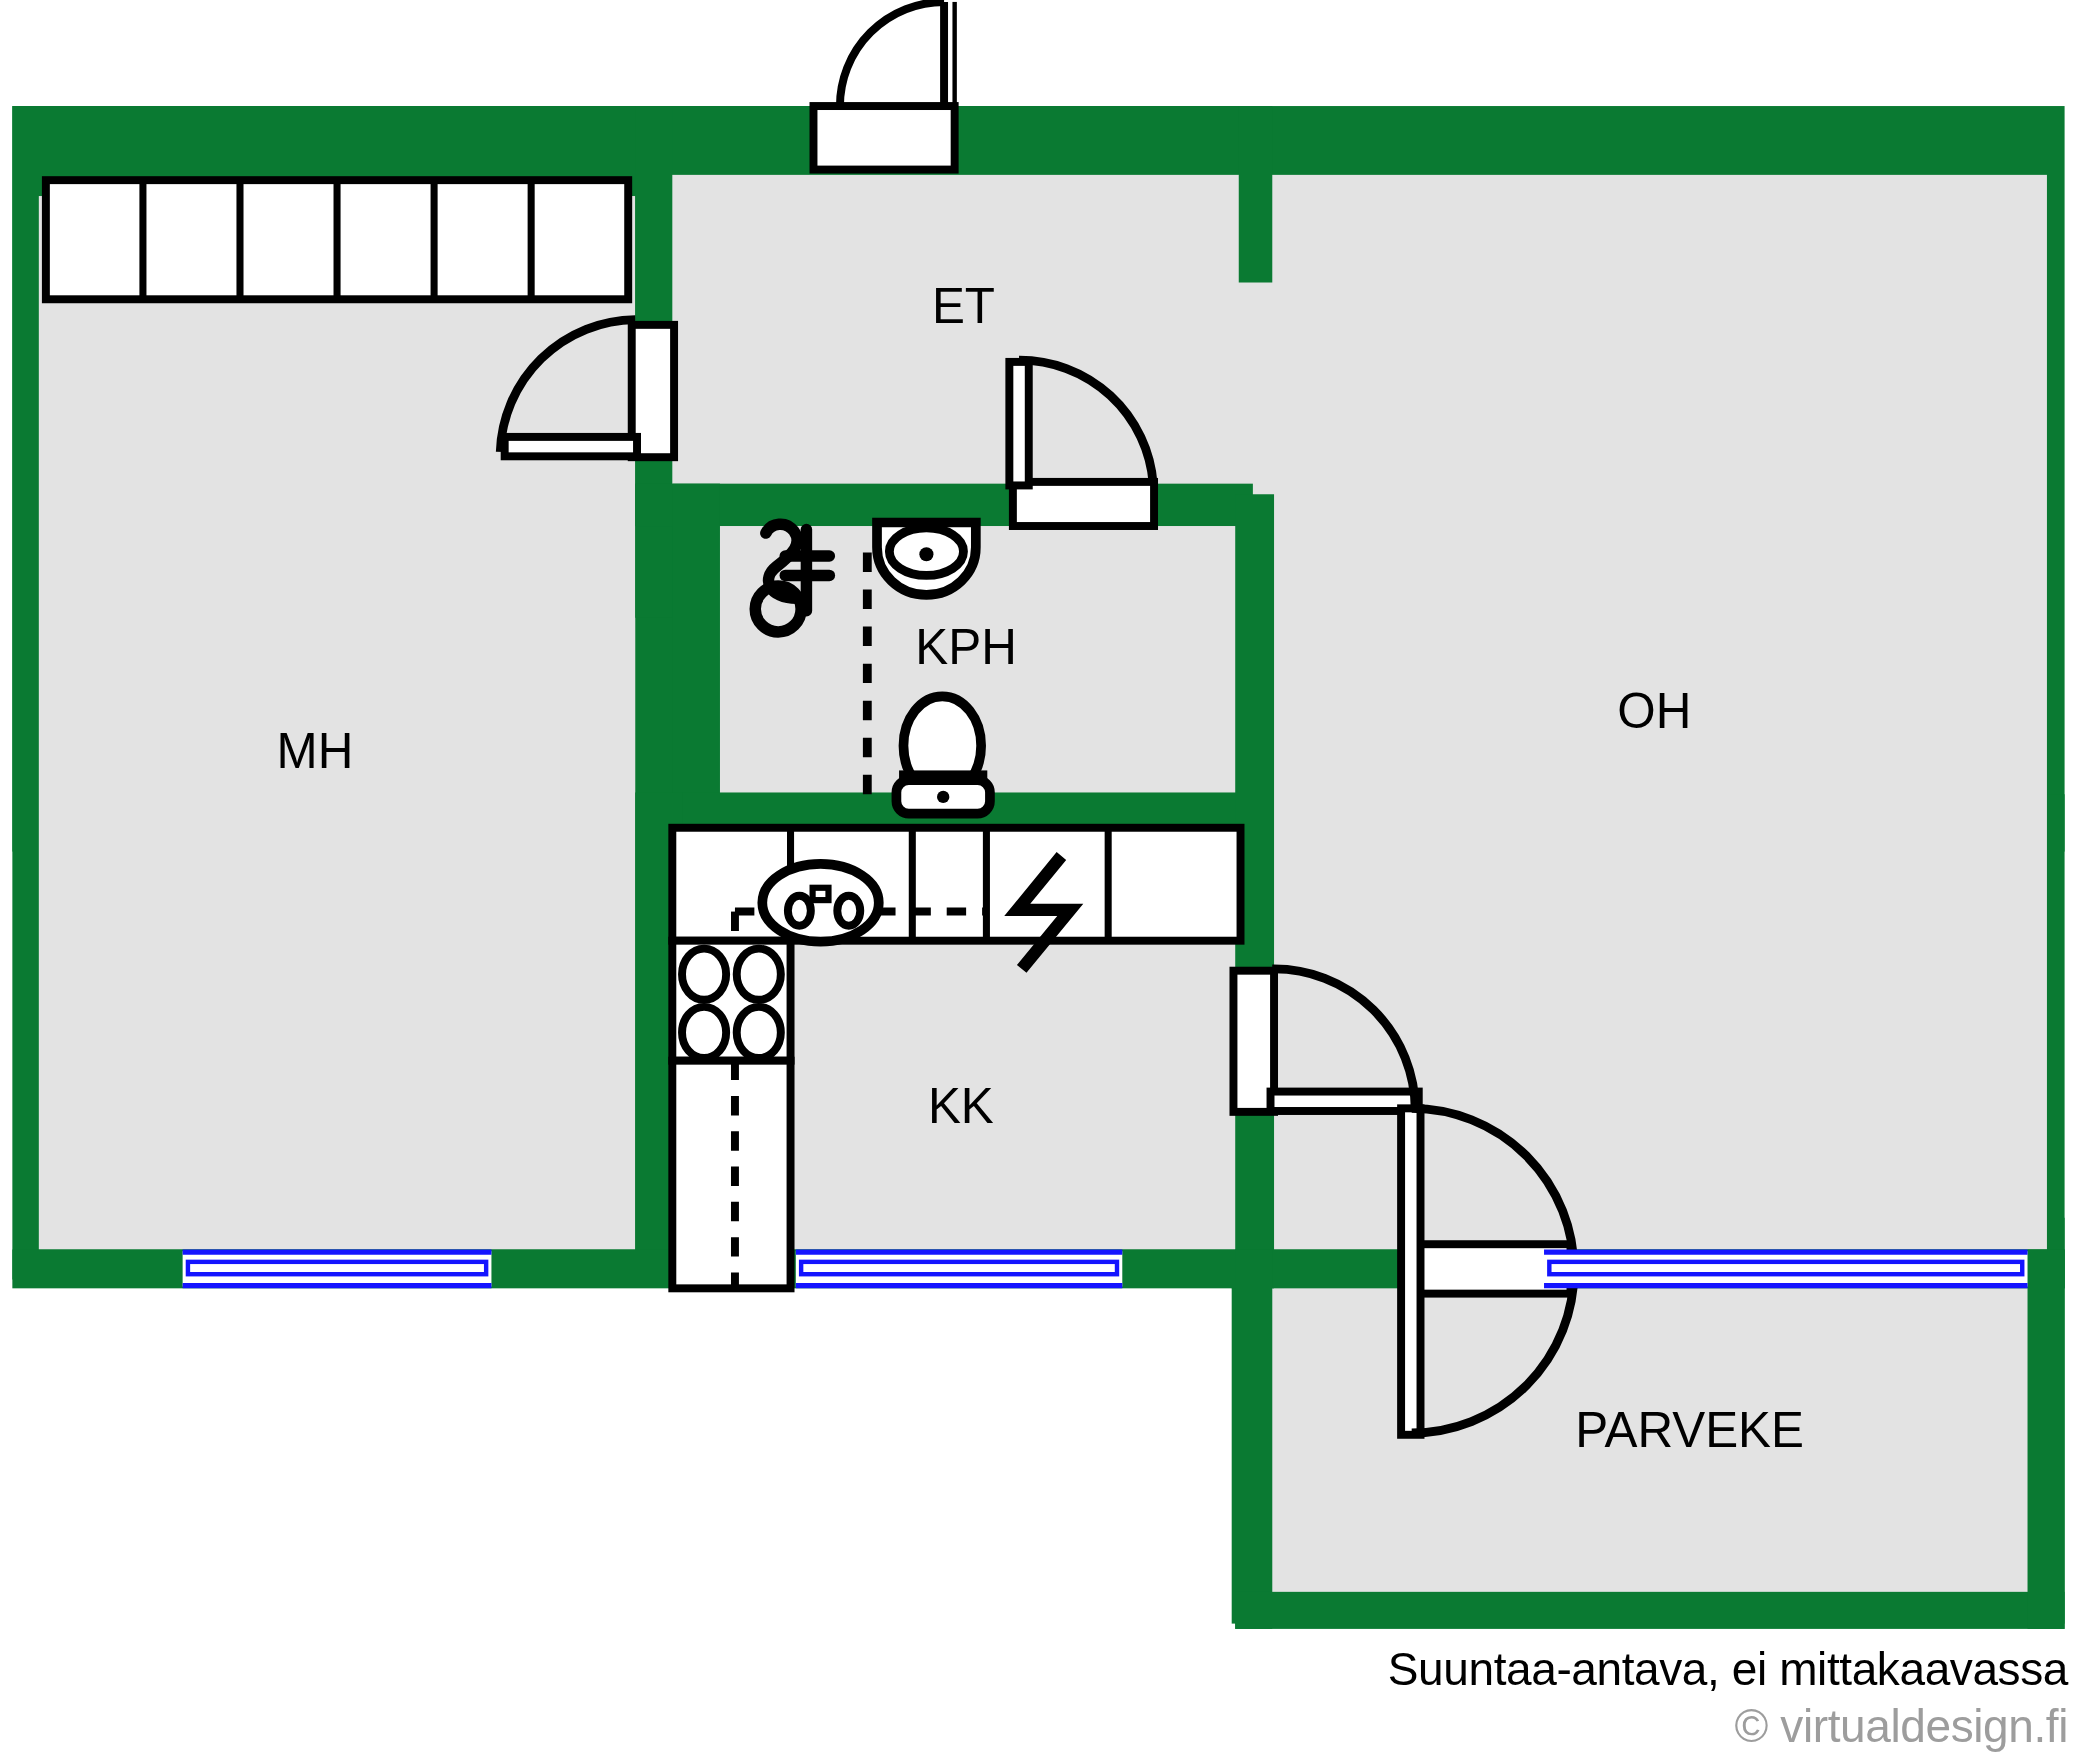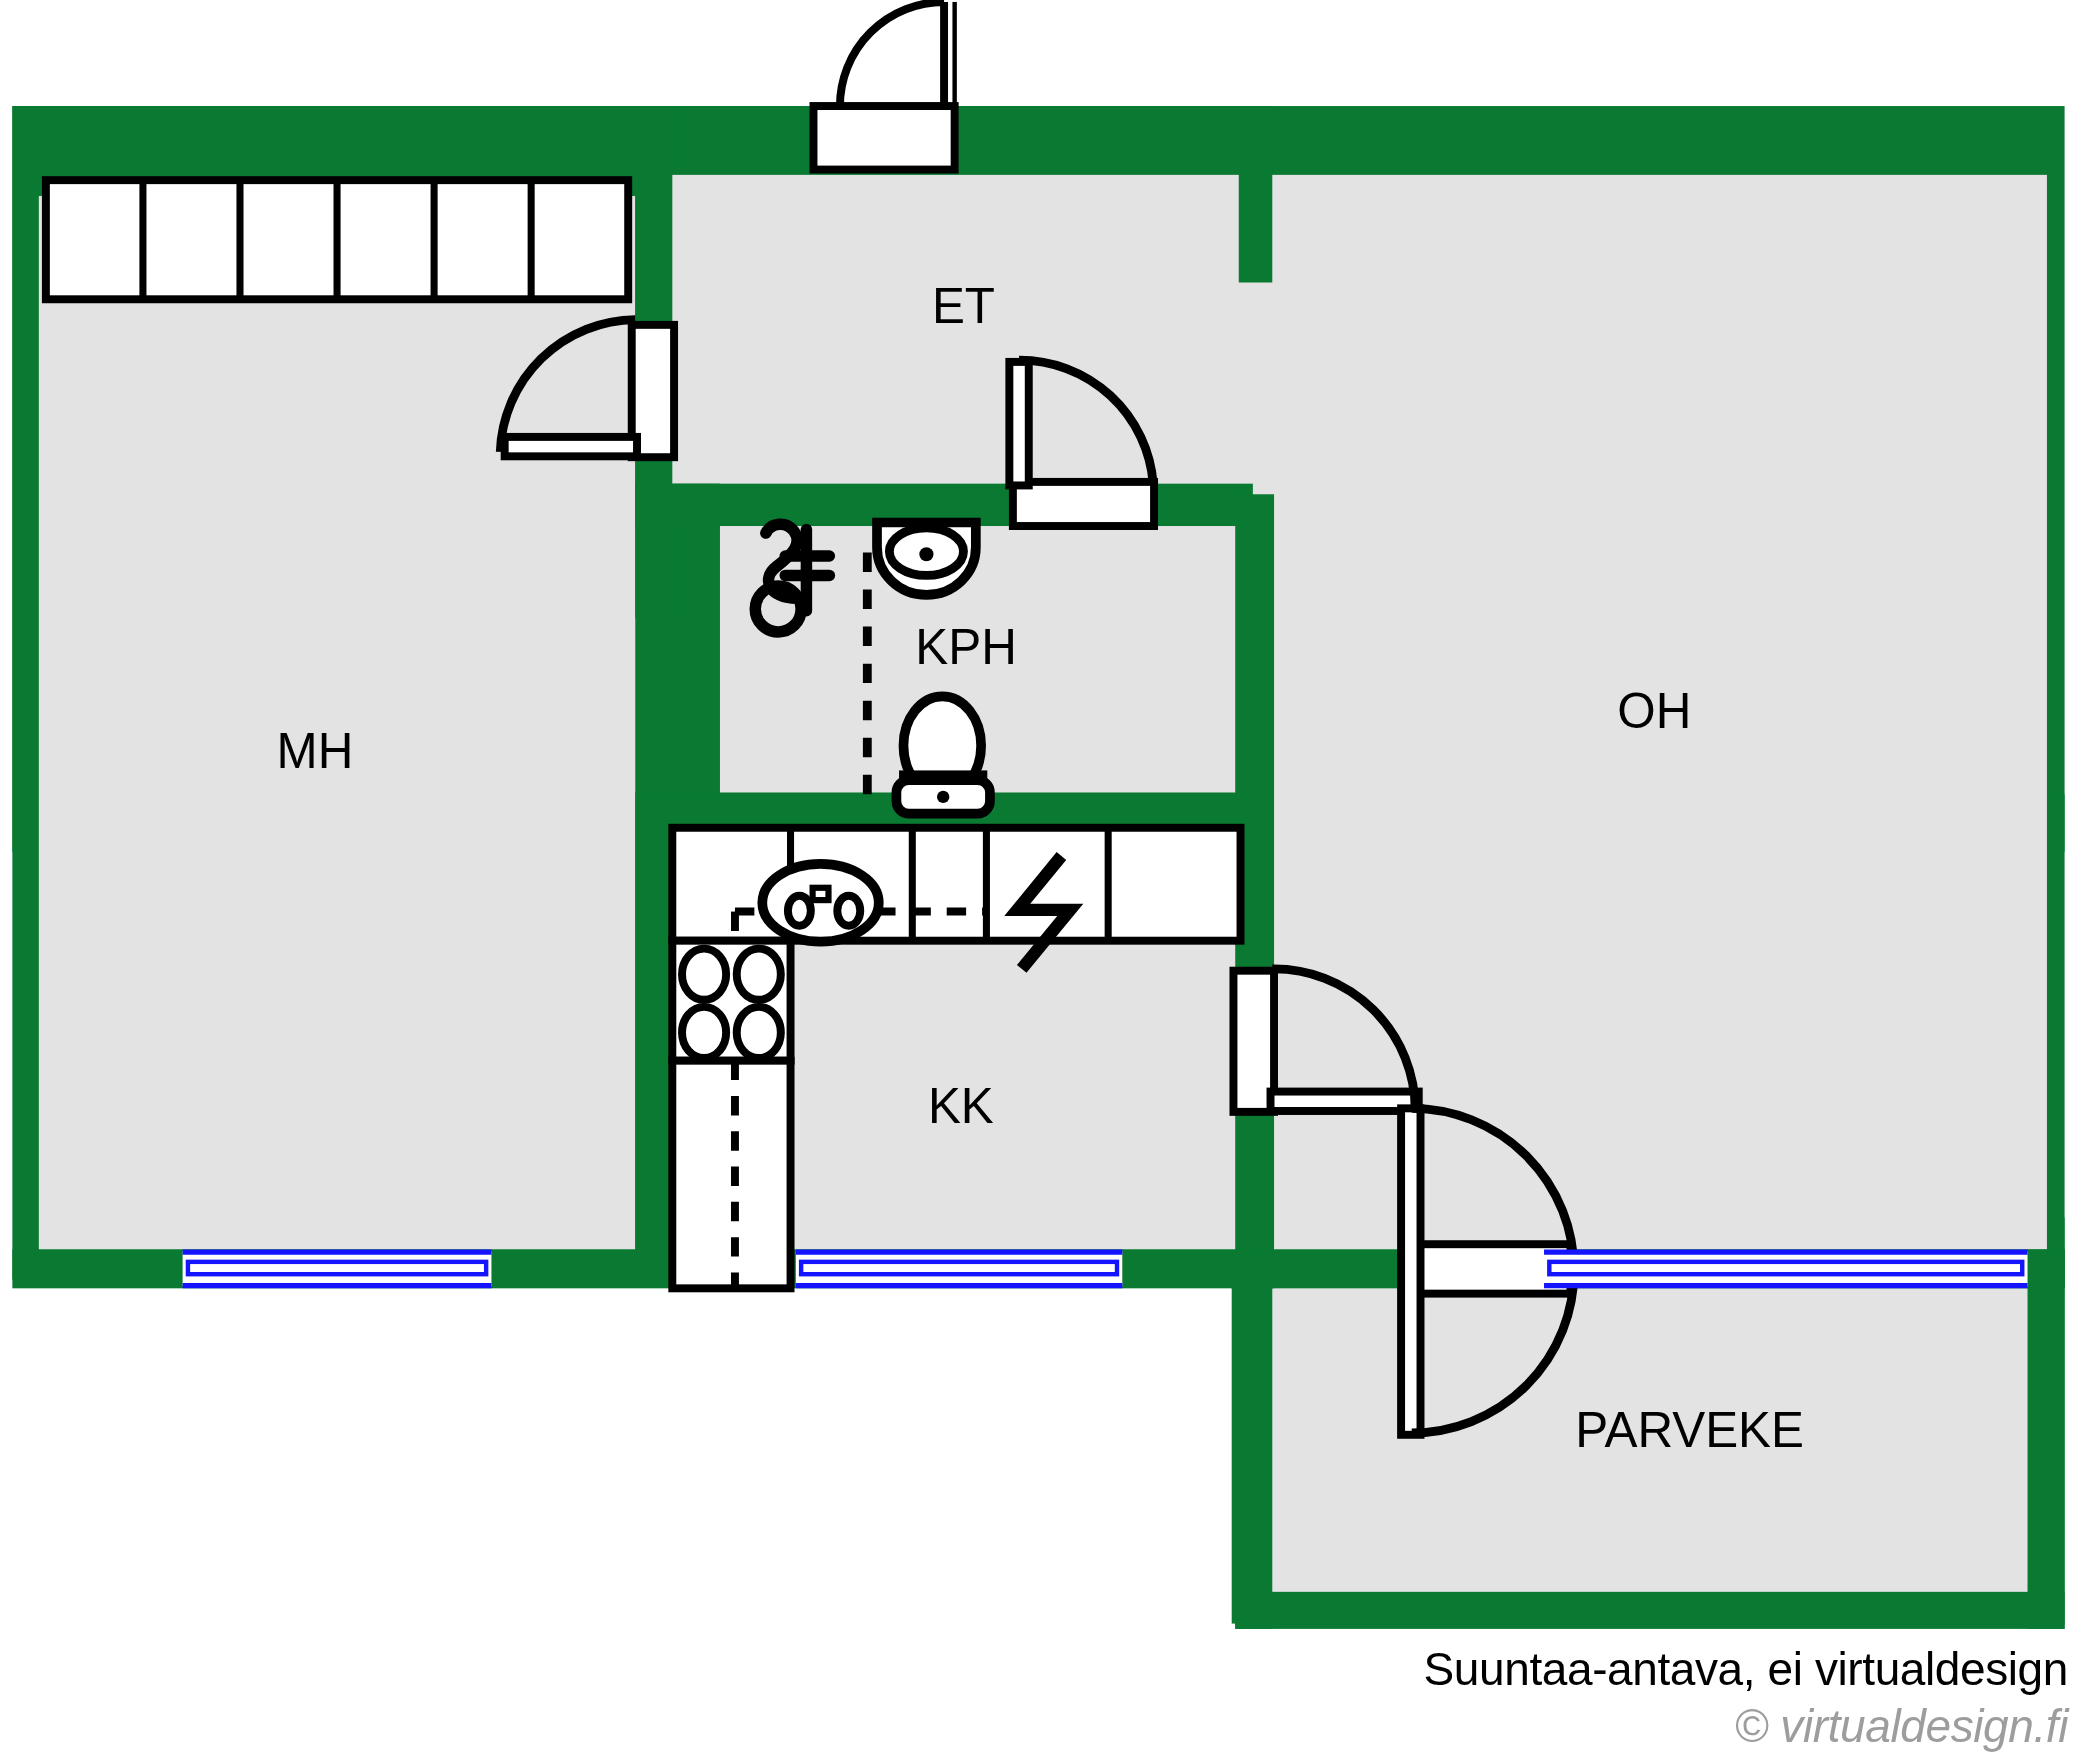--- a/index.html
+++ b/index.html
@@ -23,21 +23,20 @@
     font-size:46px;
     color:#000000;
     font-family:"Liberation Sans", sans-serif;
     letter-spacing:-0.4px;
     white-space:nowrap;
     line-height:1.05;
   }
   .caption-credit{
     font-size:46px;
     color:#9d9d9d;
-    font-style:italic;
     font-family:"Liberation Sans", sans-serif;
     letter-spacing:-0.4px;
     white-space:nowrap;
     margin-top:8.8px;
     line-height:1.05;
   }
   .room-label{
     font-size:56px;
     fill:#000000;
     font-family:"Liberation Sans", sans-serif;
@@ -225,16 +224,16 @@
     <text class="room-label" x="1092" y="366" text-anchor="middle">ET</text>
     <text class="room-label" x="1095" y="752" text-anchor="middle">KPH</text>
     <text class="room-label" x="1089" y="1273" text-anchor="middle">KK</text>
     <text class="room-label" x="1875" y="825" text-anchor="middle">OH</text>
     <text class="room-label" x="1915" y="1640" text-anchor="middle">PARVEKE</text>
   </g>
 
 </svg>
 
 <div class="caption-wrap">
-  <div class="caption-main">Suuntaa-antava, ei virtualdesign</div>
+  <div class="caption-main">Suuntaa-antava, ei mittakaavassa</div>
   <div class="caption-credit">© virtualdesign.fi</div>
 </div>
 
 
 </body></html>

